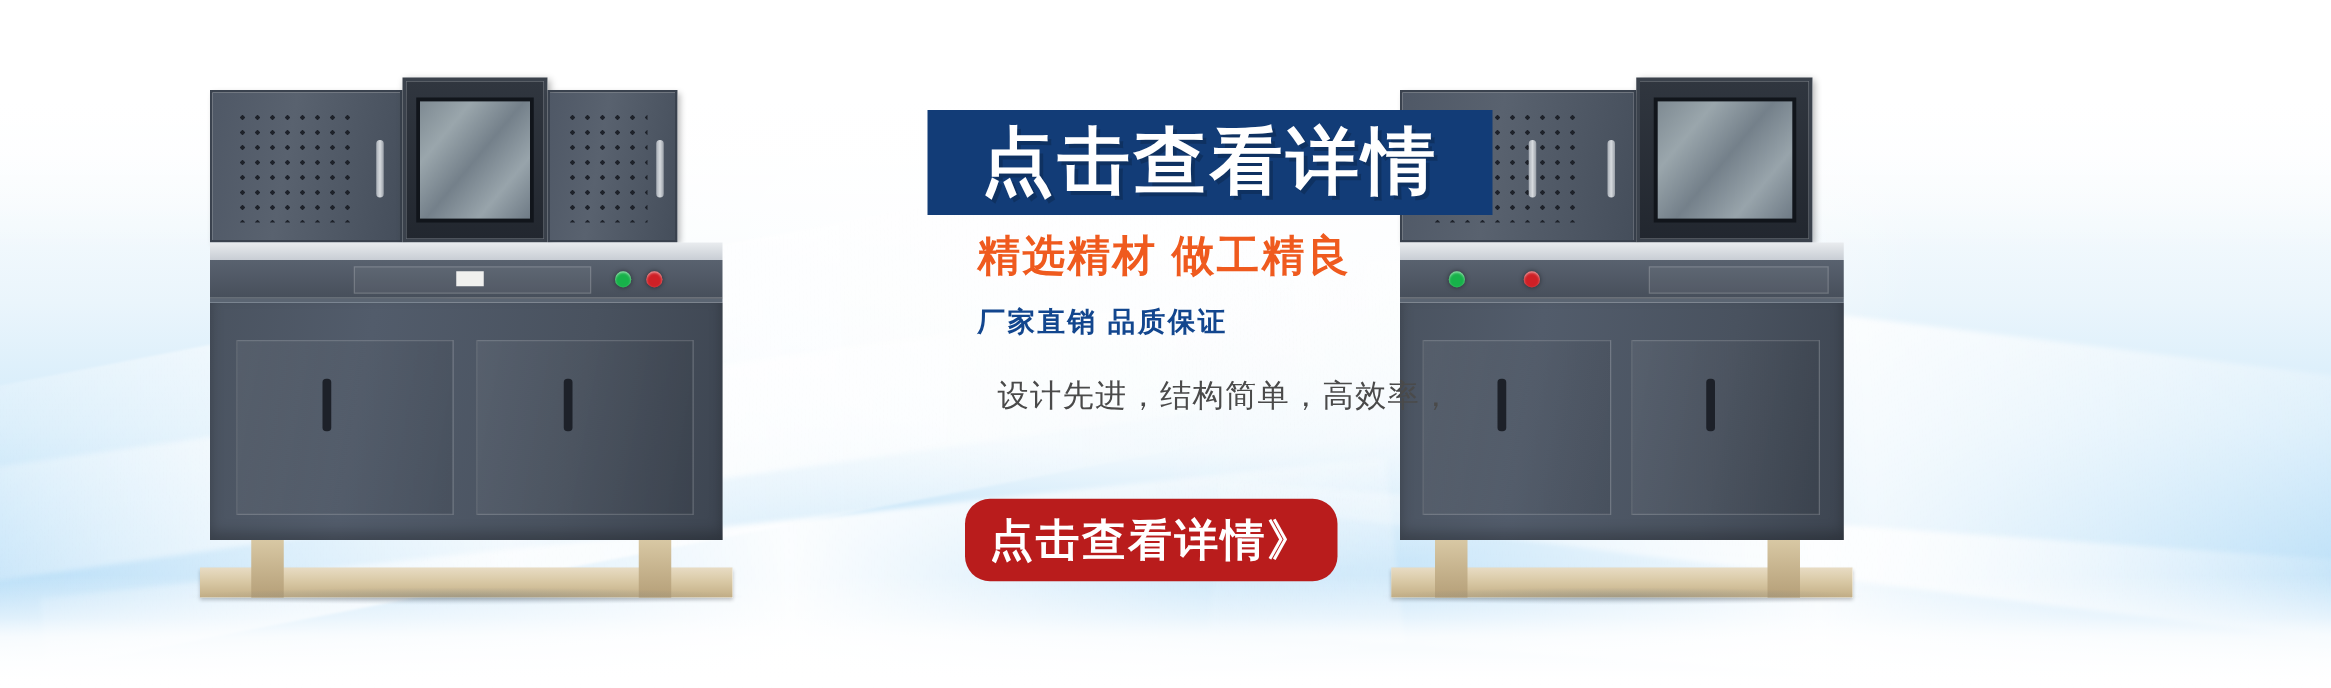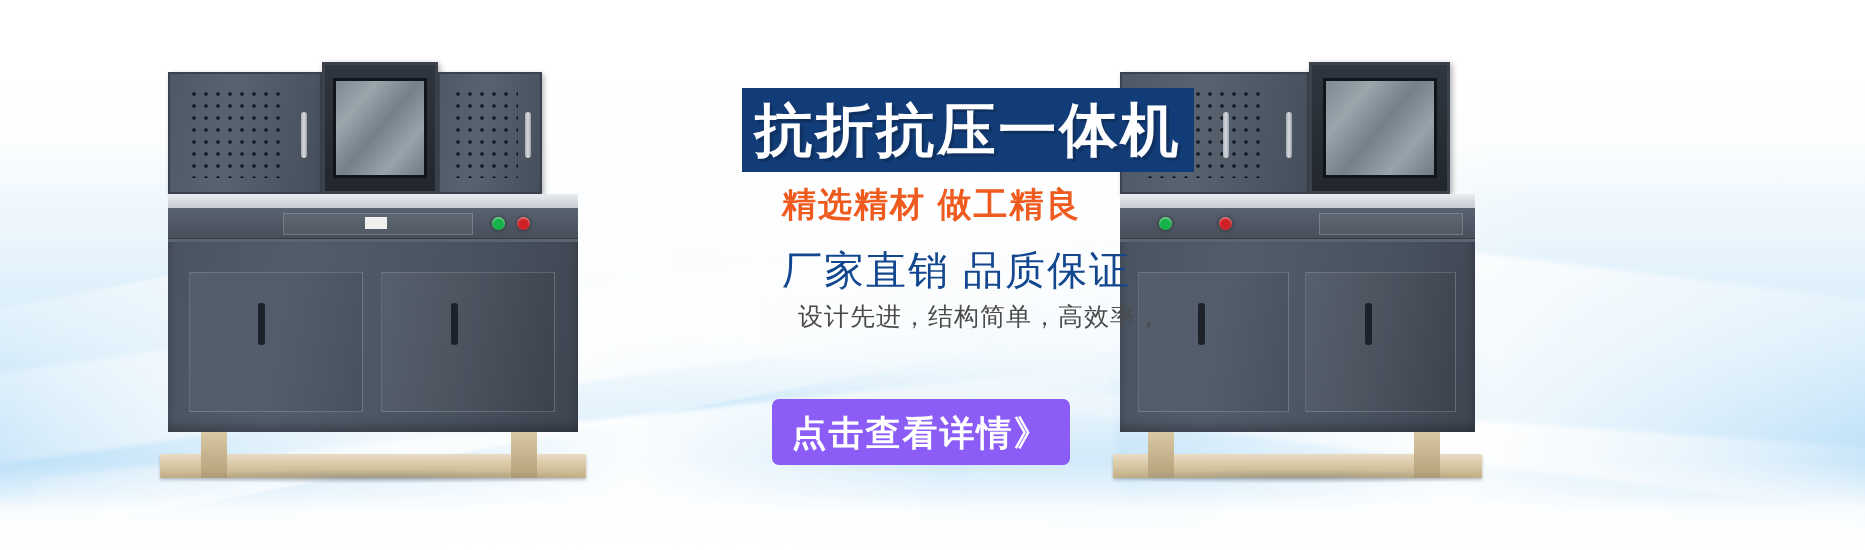--- a/index.html
+++ b/index.html
@@ -274,44 +274,44 @@
     font-size: 34px;
     font-weight: bold;
     letter-spacing: 2px;
     white-space: nowrap;
   }
   .sub-navy {
     position: absolute;
     left: 782px;
     top: 243px;
     color: #12468e;
-    font-size: 40px;
-    font-weight: normal;
+    font-size: 22px;
+    font-weight: bold;
     letter-spacing: 2px;
     white-space: nowrap;
   }
   .desc {
     position: absolute;
     left: 782px;
     color: #4a4a4a;
     font-size: 25px;
     letter-spacing: 1px;
     white-space: nowrap;
   }
   .desc.l1 { top: 300px; margin-left: 16px; }
   .desc.l2 { top: 345px; }
 
   .cta {
     position: absolute;
     left: 772px;
     top: 399px;
     width: 298px;
     height: 66px;
-    border-radius: 7px;
-    background: #8b5cf6;
+    border-radius: 20px;
+    background: #b91c1c;
     border: none;
     cursor: pointer;
     display: flex;
     align-items: center;
     justify-content: center;
     padding: 0;
   }
   .cta .cta-text {
     color: #ffffff;
     font-size: 35px;
@@ -400,21 +400,21 @@
         </div>
       </div>
       <div class="pallet"></div>
       <div class="pallet-leg l"></div>
       <div class="pallet-leg r"></div>
       <div class="pallet-shadow"></div>
     </div>
   </div>
 
   <div class="title-banner">
-    <span class="t-text">抗折抗压一体机</span>
+    <span class="t-text">点击查看详情</span>
   </div>
 
   <div class="sub-orange">精选精材 做工精良</div>
   <div class="sub-navy">厂家直销  品质保证</div>
   <div class="desc l1">设计先进，结构简单，高效率，</div>
 
   <button class="cta">
     <span class="cta-text">点击查看详情》</span>
   </button>
 

